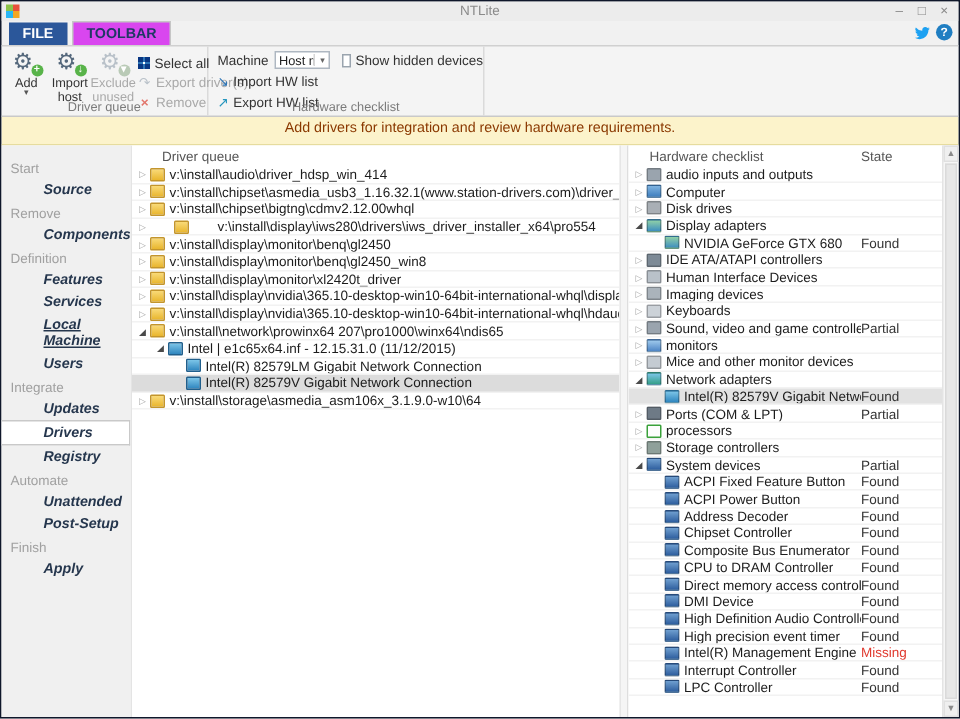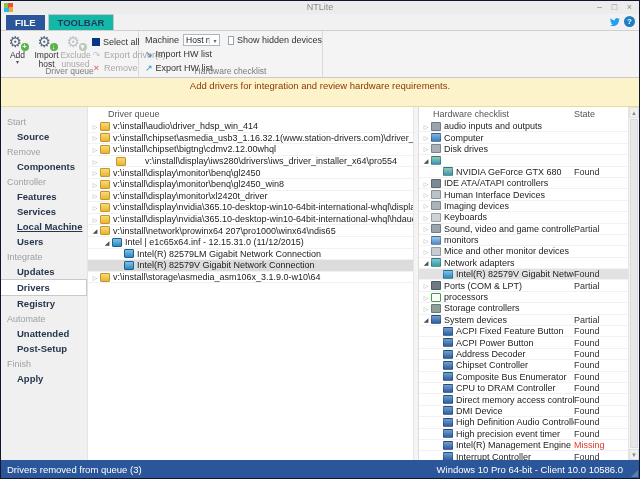--- a/index.html
+++ b/index.html
@@ -12,21 +12,21 @@
   .logo { position:absolute; left:3px; top:2px; width:9px; height:9px;
           background:conic-gradient(#e8503a 0 25%, #f5a623 0 50%, #29b6f6 0 75%, #8bc34a 0 100%); }
   .wtitle { position:absolute; left:0; right:0; top:1px; text-align:center; font-size:9px; color:#8a8a8a; }
   .wctrls { position:absolute; right:2px; top:0; display:flex; }
   .wbtn { width:15px; height:12px; font-size:9px; color:#8a8a8a; text-align:center; line-height:12px; }
 
   
   .tabrow { height:16px; display:flex; align-items:flex-end; padding-left:5px; flex:none; position:relative; }
   .tab { font-size:9.5px; font-weight:bold; padding:2px 9px 2px 9px; margin-right:3px; }
   .tab.file { background:#2b579a; color:#fff; }
-  .tab.toolbar { background:#14b8a6; color:#1f3864; border:1px solid #c6c6c6; border-bottom:none; }
+  .tab.toolbar { background:#d946ef; color:#1f3864; border:1px solid #c6c6c6; border-bottom:none; }
   .socials { position:absolute; right:4px; top:2px; display:flex; gap:4px; align-items:center; }
   .helpico { width:11px; height:11px; border-radius:50%; background:#1f7ec2; color:#fff;
              font-size:8px; font-weight:bold; text-align:center; line-height:11px; }
 
   
   .ribbon { height:48px; background:#f4f4f4; border-top:1px solid #d0d0d0; border-bottom:1px solid #c9c9c9;
             position:relative; flex:none; }
   .rgroup { position:absolute; top:0; bottom:0; border-right:1px solid #dadada; }
   .g1 { left:0; width:138px; }
   .g2 { left:138px; width:184px; }
@@ -54,29 +54,29 @@
   .g2row { display:flex; align-items:center; height:14px; padding-left:6px; font-size:9px; color:#333; white-space:nowrap; }
   .combo { display:flex; align-items:center; width:74px; height:12px; background:#fff;
            border:1px solid #aeb7c1; margin-left:4px; overflow:hidden; }
   .combo .val { flex:1; font-size:8.5px; padding-left:2px; white-space:nowrap; overflow:hidden; color:#222; }
   .combo .dd { width:10px; text-align:center; font-size:6px; color:#666; border-left:1px solid #d6d6d6; }
   .chk { width:9px; height:9px; background:#fff; border:1px solid #9aa4ae; margin:0 3px 0 8px; }
   .arrico { font-size:9px; margin-right:3px; }
   .imp { color:#2e75b6; } .exp2 { color:#2596be; }
 
   
-  .banner { height:29px; background:#fcf3cb; border-bottom:1px solid #e6dc9e; text-align:center;
+  .banner { height:19px; background:#fcf3cb; border-bottom:1px solid #e6dc9e; text-align:center;
             font-size:9.5px; color:#8a3800; line-height:16px; flex:none; }
 
   
   .content { flex:1; display:flex; min-height:0; background:#fff; }
 
   .sidebar { width:86px; flex:none; background:#f0f0f0; padding-top:7px; }
   .sb-h { padding:3px 0 2px 6px; font-size:9px; color:#a0a0a0; }
-  .sb-i { padding:2px 0 2px 16px; font-size:9.5px; font-weight:bold; color:#25364d; }
+  .sb-i { padding:2px 0 2px 28px; font-size:9.5px; font-weight:bold; color:#25364d;font-style:italic; }
   .sb-i.sel { background:#fff; border:1px solid #c9c9c9; border-left:none; }
   .sb-i.und { text-decoration:underline; }
 
   .qpanel { width:326px; flex:none; background:#fff; border-left:1px solid #e4e4e4; overflow:hidden; }
   .phead { height:14px; font-size:9px; color:#555; padding:2px 0 0 20px; }
   .qrow { height:11.6px; display:flex; align-items:center; font-size:9px; color:#1c1c1c;
           border-bottom:1px solid #f2f2f2; white-space:nowrap; overflow:hidden; }
   .qrow.sel { background:#dcdcdc; }
   .arrow { width:10px; flex:none; font-size:6px; color:#a8a8a8; text-align:center; }
   .arrow.exp { color:#4a4a4a; }
@@ -223,21 +223,21 @@
   </div>
 
   <div class="banner" data-name="info-banner">Add drivers for integration and review hardware requirements.</div>
 
   <div class="content" data-name="main-content">
     <div class="sidebar" data-name="sidebar">
         <div class="sb-h" data-name="sidebar-section-start">Start</div>
         <div class="sb-i" data-name="sidebar-item-source">Source</div>
         <div class="sb-h" data-name="sidebar-section-remove">Remove</div>
         <div class="sb-i" data-name="sidebar-item-components">Components</div>
-        <div class="sb-h" data-name="sidebar-section-configure">Controller</div>
+        <div class="sb-h" data-name="sidebar-section-configure">Definition</div>
         <div class="sb-i" data-name="sidebar-item-features">Features</div>
         <div class="sb-i" data-name="sidebar-item-services">Services</div>
         <div class="sb-i und" data-name="sidebar-item-local-machine">Local Machine</div>
         <div class="sb-i" data-name="sidebar-item-users">Users</div>
         <div class="sb-h" data-name="sidebar-section-integrate">Integrate</div>
         <div class="sb-i" data-name="sidebar-item-updates">Updates</div>
         <div class="sb-i sel" data-name="sidebar-item-drivers">Drivers</div>
         <div class="sb-i" data-name="sidebar-item-registry">Registry</div>
         <div class="sb-h" data-name="sidebar-section-automate">Automate</div>
         <div class="sb-i" data-name="sidebar-item-unattended">Unattended</div>
@@ -345,20 +345,21 @@
             </div>
             <div class="hrow" data-name="hardware-row" style="padding-left: 2px;">
               <span class="arrow" data-name="expand-icon">▷</span>
               <span class="hico" data-name="disk-icon"></span>
               <span class="lbl" data-name="device-label">Disk drives</span>
               <span class="state" data-name="state-value"></span>
             </div>
             <div class="hrow" data-name="hardware-row" style="padding-left: 2px;">
               <span class="arrow exp" data-name="collapse-icon">◢</span>
               <span class="hico" data-name="display-icon"></span>
+              <span class="lbl" data-name="device-label">Display adapters</span>
               <span class="state" data-name="state-value"></span>
             </div>
             <div class="hrow" data-name="hardware-row" style="padding-left: 14px;">
               <span class="arrow" data-name="no-arrow"></span>
               <span class="hico" data-name="display-icon"></span>
               <span class="lbl" data-name="device-label">NVIDIA GeForce GTX 680</span>
               <span class="state" data-name="state-value">Found</span>
             </div>
             <div class="hrow" data-name="hardware-row" style="padding-left: 2px;">
               <span class="arrow" data-name="expand-icon">▷</span>
@@ -519,19 +520,14 @@
           </div>
       </div>
       <div class="vscroll" data-name="vertical-scrollbar">
         <div class="sarrow" data-name="scroll-up-icon">▲</div>
         <div class="thumb" data-name="scrollbar-thumb"></div>
         <div class="sarrow" data-name="scroll-down-icon">▼</div>
       </div>
     </div>
   </div>
 
-  <div class="statusbar" data-name="status-bar">
-    <span class="st-left" data-name="status-message">Drivers removed from queue (3)</span>
-    <span class="st-right" data-name="os-version-text">Windows 10 Pro 64-bit - Client 10.0 10586.0</span>
-    <span class="grip" data-name="resize-grip"></span>
-  </div>
 
 </div>
 
 </body></html>

